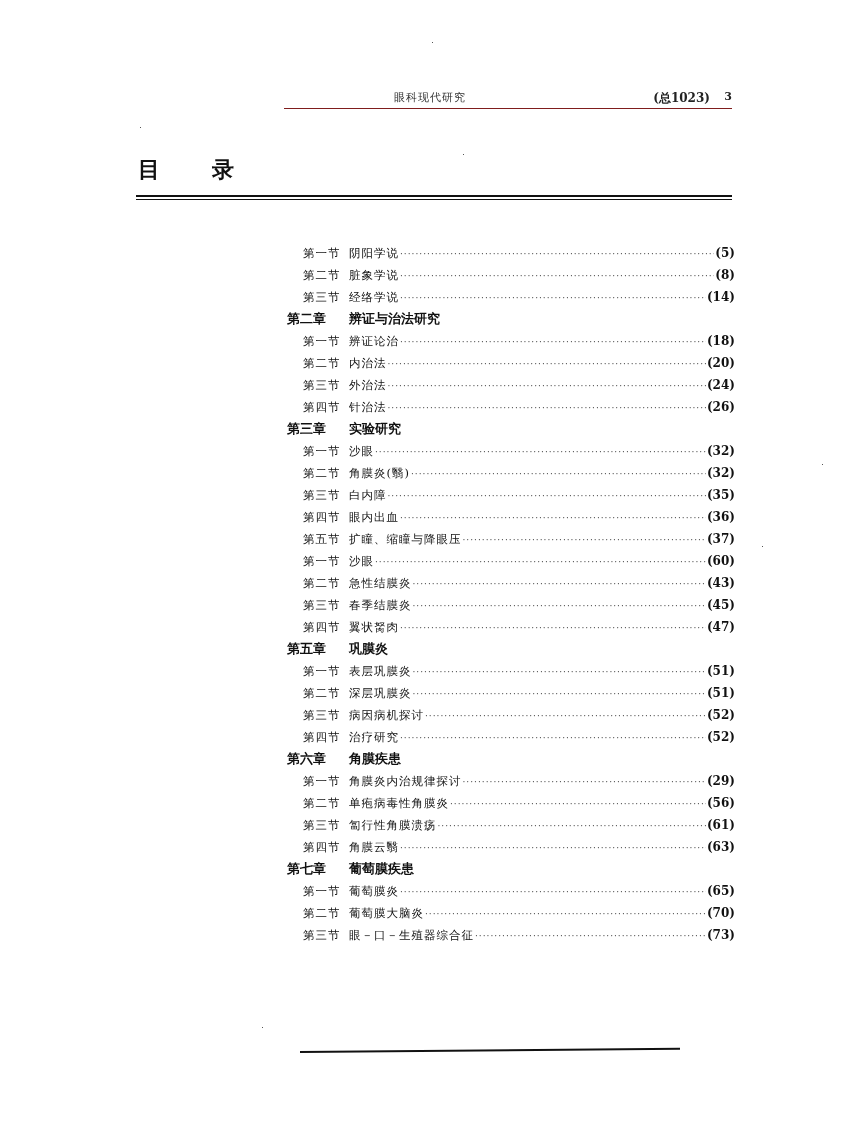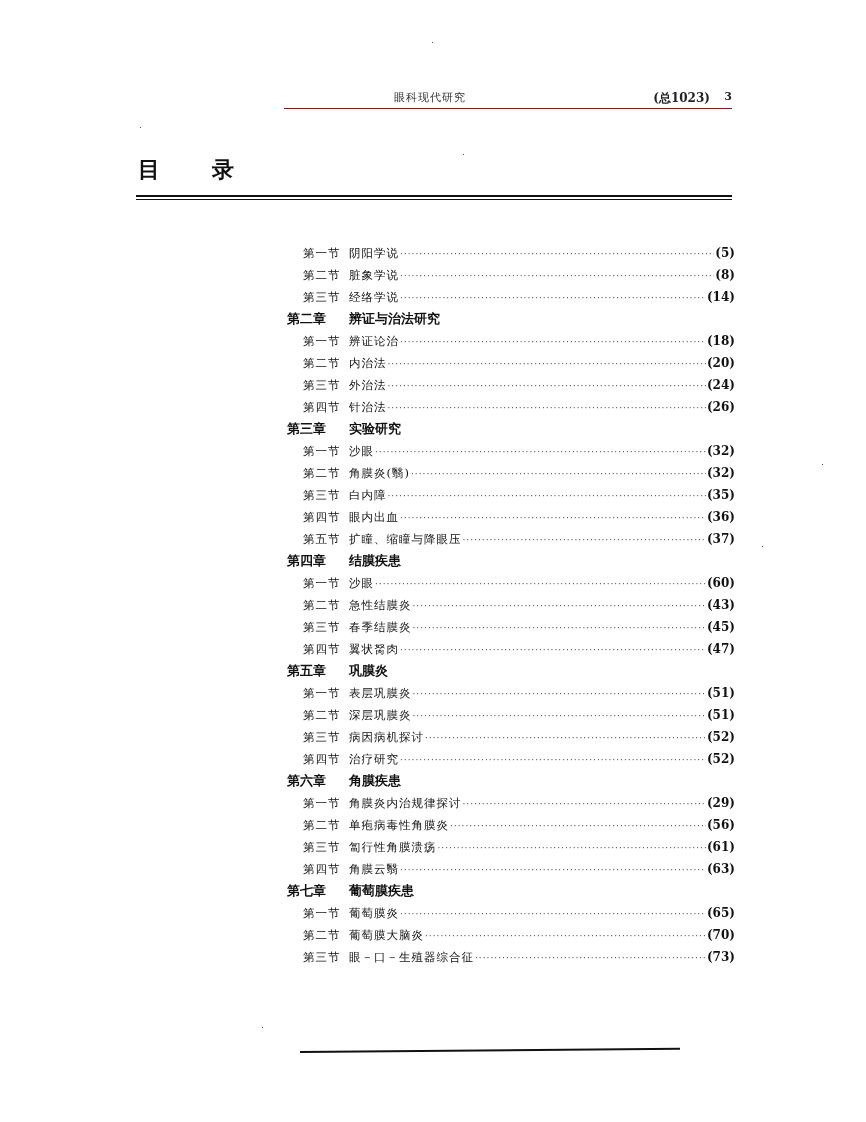--- a/index.html
+++ b/index.html
@@ -243,23 +243,20 @@
     </div>
     <div class="section">
       <span class="section-num">第五节</span>
       <span class="section-title">扩瞳、缩瞳与降眼压</span>
       <span class="leader"></span>
       <span class="page-ref">(37)</span>
     </div>
   </div>
 
   <div class="chapter">
-    <div class="chapter-head">
-      <span class="chapter-num">第四章</span><span>结膜疾患</span>
-    </div>
     <div class="section">
       <span class="section-num">第一节</span>
       <span class="section-title">沙眼</span>
       <span class="leader"></span>
       <span class="page-ref">(60)</span>
     </div>
     <div class="section">
       <span class="section-num">第二节</span>
       <span class="section-title">急性结膜炎</span>
       <span class="leader"></span>

